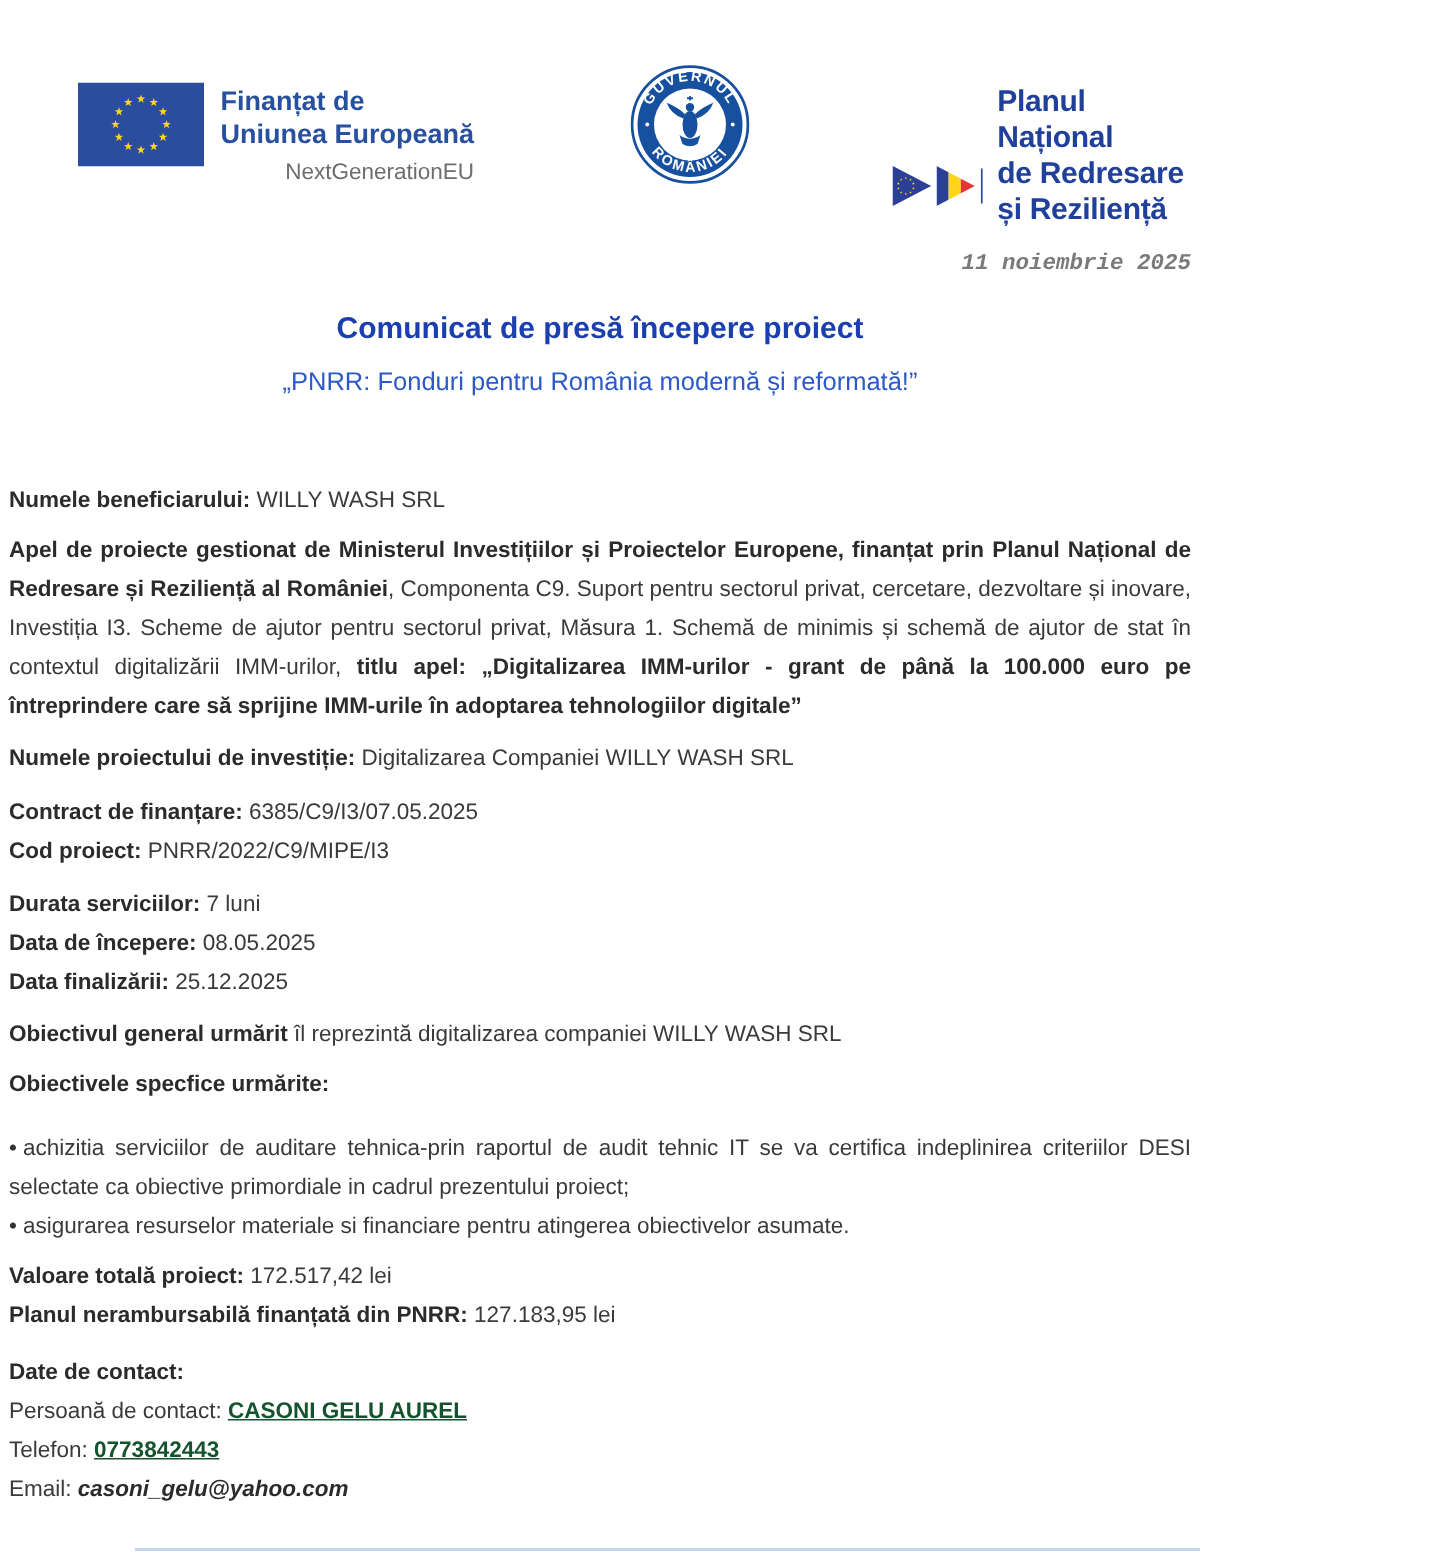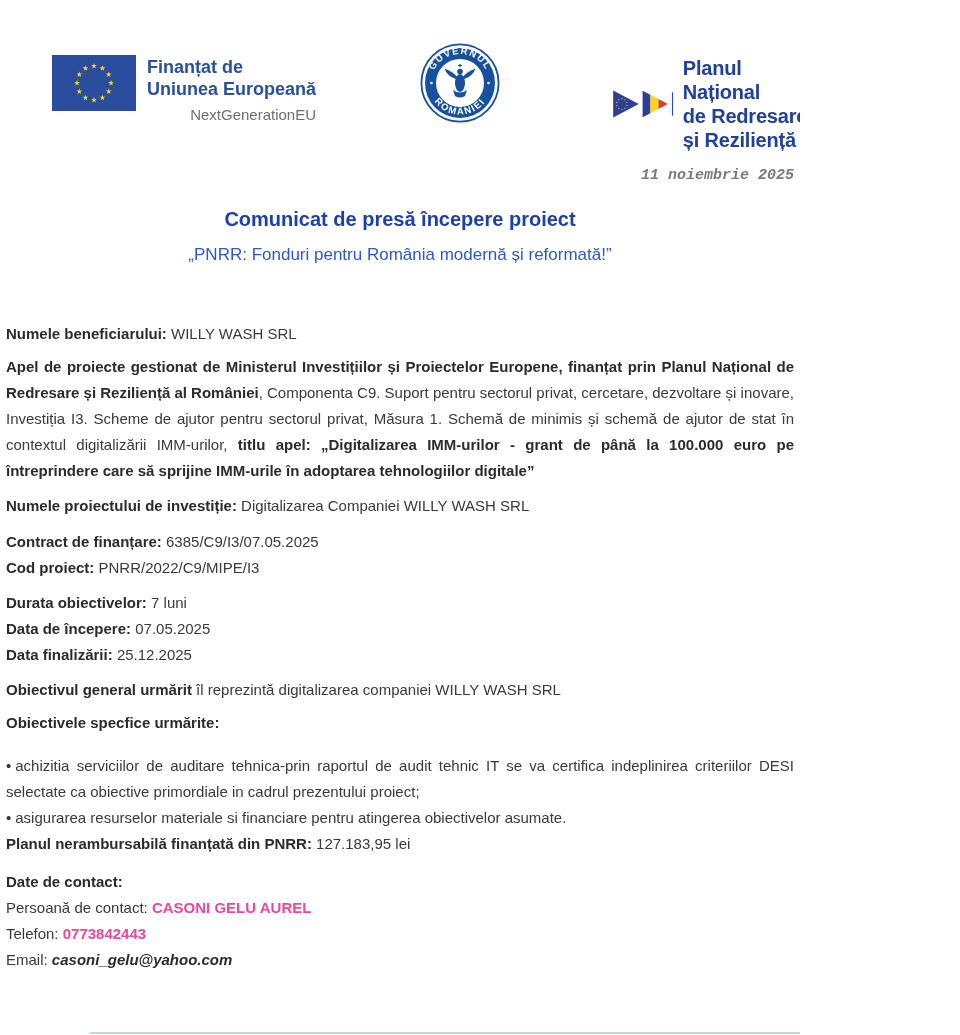--- a/index.html
+++ b/index.html
@@ -10,42 +10,42 @@
   }
 
   
   .eu-logo { position:absolute; left:52px; top:55px; display:flex; gap:11px; align-items:flex-start; }
   .eu-text { padding-top:1px; }
   .eu-text .l1, .eu-text .l2 { font-size:18px; font-weight:700; color:#27509e; line-height:22px; }
   .eu-text .l3 { font-size:15px; color:#6e6e6e; line-height:24px; margin-top:3px;text-align:right; }
 
   .gov-seal { position:absolute; left:420px; top:43px; }
 
-  .pnrr-logo { position:absolute; left:612px; top:56px; display:flex; align-items:center; }
+  .pnrr-logo { position:absolute; left:594px; top:56px; display:flex; align-items:flex-end; }
   .pnrr-text { margin-left:8px; }
   .pnrr-text .l1, .pnrr-text .l2 { font-size:20px; font-weight:700; color:#21409a; line-height:24px; letter-spacing:-0.2px; }
 
   
   .date-row { position:absolute; top:167px; left:0; right:6px; text-align:right;
               font-size:15px; font-weight:700; font-style:italic; color:#7a7a7a;font-family:Liberation Mono, monospace; }
   .doc-title { position:absolute; top:208px; left:0; width:100%; text-align:center;
                font-size:20px; font-weight:700; color:#1b3fae; }
   .doc-subtitle { position:absolute; top:245px; left:0; width:100%; text-align:center;
                   font-size:17px; color:#2d59c7; }
 
   
   .body-text { position:absolute; top:321px; left:6px; right:6px;
                font-size:15px; color:#333333; }
   .row  { margin:0; line-height:26px; }
   .para { margin:0; line-height:26px; text-align:justify; }
   .mt1 { margin-top:17px; } .mt7 { margin-top:7px; } .mt9 { margin-top:9px; }
   .mt10 { margin-top:10px; } .mt12 { margin-top:12px; }
   strong { font-weight:700; color:#2b2b2b; }
   .val { color:#3a3a3a; }
-  .val-bold { font-weight:700; color:#ec4899; }
+  .val-bold { font-weight:700; color:#14532d;text-decoration:underline; }
   .val-bold-italic { font-weight:700; font-style:italic; color:#2b2b2b; }
   .bullet-marker { margin-right:4px; }
 
   .bottom-line { position:absolute; left:90px; right:0; bottom:1px; height:2px; background:#c7d4e8; }
 </style>
 </head>
 <body>
 
 <div class="page">
 
@@ -162,26 +162,26 @@
     <p class="row mt10">
       <strong>Contract de finanțare:</strong>
       <span class="val">6385/C9/I3/07.05.2025</span>
     </p>
     <p class="row">
       <strong>Cod proiect:</strong>
       <span class="val">PNRR/2022/C9/MIPE/I3</span>
     </p>
 
     <p class="row mt9">
-      <strong>Durata obiectivelor:</strong>
+      <strong>Durata serviciilor:</strong>
       <span class="val">7 luni</span>
     </p>
     <p class="row">
       <strong>Data de începere:</strong>
-      <span class="val">07.05.2025</span>
+      <span class="val">08.05.2025</span>
     </p>
     <p class="row">
       <strong>Data finalizării:</strong>
       <span class="val">25.12.2025</span>
     </p>
 
     <p class="row mt9">
       <strong>Obiectivul general urmărit</strong>
       <span class="val">îl reprezintă digitalizarea companiei WILLY WASH SRL</span>
     </p>
@@ -189,20 +189,24 @@
     <p class="row mt7">
       <strong>Obiectivele specfice urmărite:</strong>
     </p>
     <p class="para mt1">
       <span class="bullet-marker">•</span><span class="val">achizitia serviciilor de auditare tehnica-prin raportul de audit tehnic IT se va certifica indeplinirea criteriilor DESI selectate ca obiective primordiale in cadrul prezentului proiect;</span>
     </p>
     <p class="para">
       <span class="bullet-marker">•</span><span class="val">asigurarea resurselor materiale si financiare pentru atingerea obiectivelor asumate.</span>
     </p>
 
+    <p class="row mt7">
+      <strong>Valoare totală proiect:</strong>
+      <span class="val">172.517,42 lei</span>
+    </p>
     <p class="row">
       <strong>Planul nerambursabilă finanțată din PNRR:</strong>
       <span class="val">127.183,95 lei</span>
     </p>
 
     <p class="row mt12">
       <strong>Date de contact:</strong>
     </p>
     <p class="row">
       <span class="val">Persoană de contact:</span>

